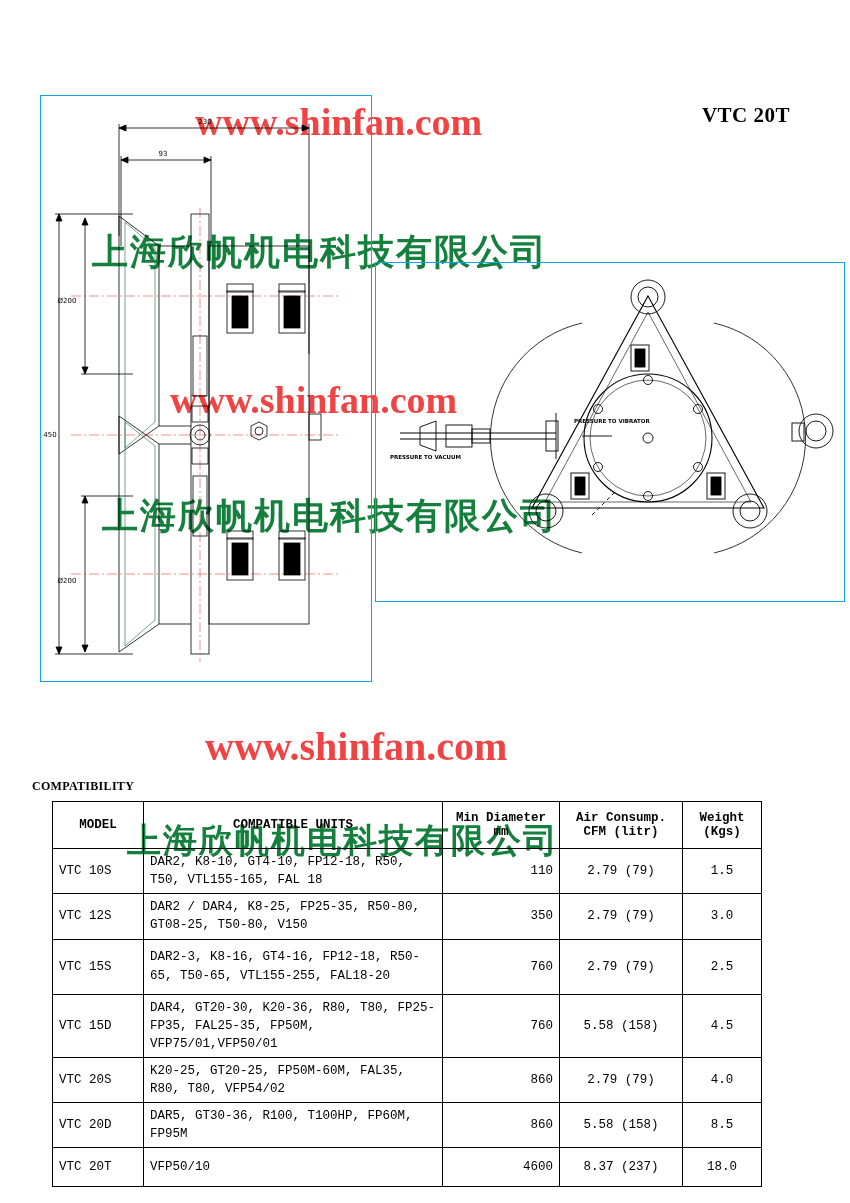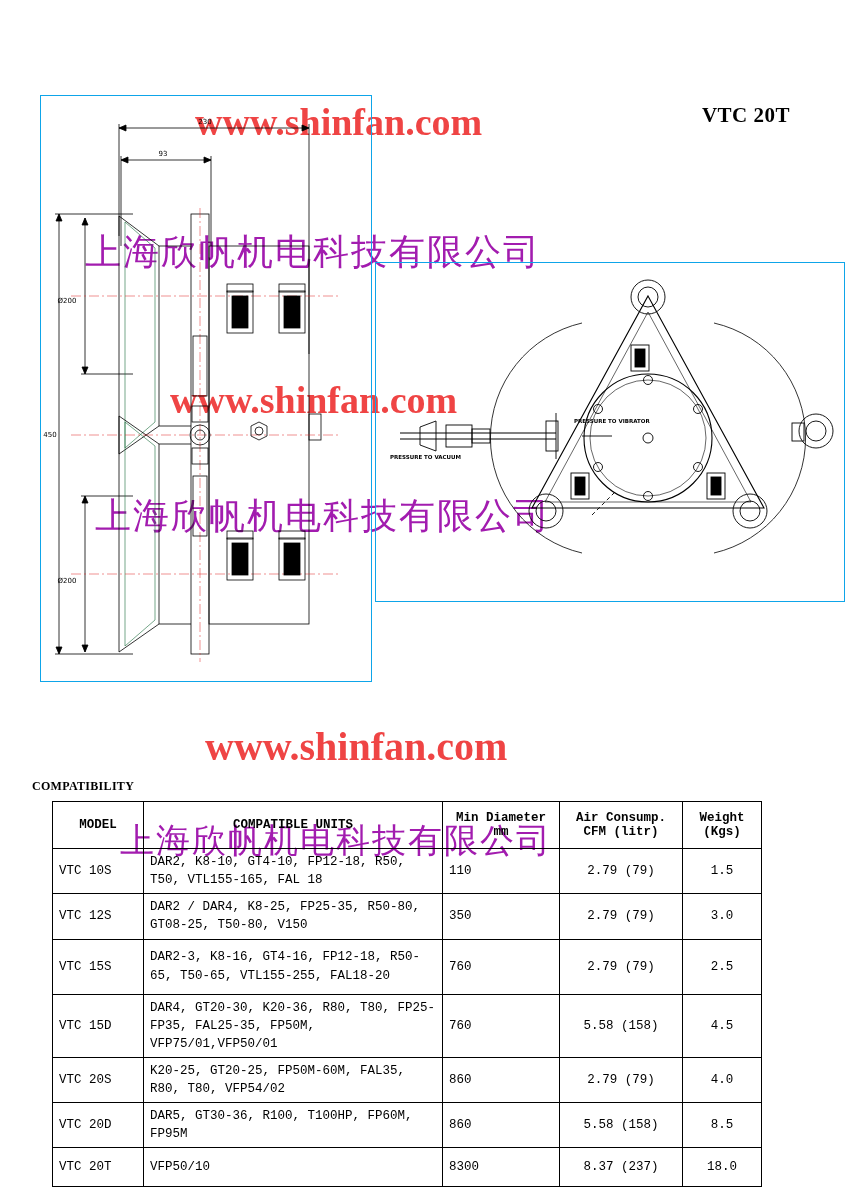--- a/index.html
+++ b/index.html
@@ -9,21 +9,21 @@
     font-family:"Liberation Serif", serif;
     color:#000;
     position:relative;
     overflow:hidden;
   }
   .page{position:relative;width:850px;height:1203px;}
 
   
   .wm{position:absolute;pointer-events:none;user-select:none;white-space:nowrap;}
   .wm-url{color:#ef4444;font-family:"Liberation Serif",serif;font-weight:bold;}
-  .wm-cn{color:#a21caf;font-family:"DejaVu Sans",sans-serif;font-weight:normal;}
+  .wm-cn{color:#15803d;font-family:"DejaVu Sans",sans-serif;font-weight:bold;padding-left:7px;}
 
   .wm1{left:195px;top:100px;font-size:38px;}
   .wm2{left:85px;top:228px;font-size:36px;letter-spacing:2px;}
   .wm3{left:170px;top:378px;font-size:38px;}
   .wm4{left:95px;top:492px;font-size:36px;letter-spacing:2px;}
   .wm5{left:205px;top:723px;font-size:40px;}
   .wm6{left:120px;top:818px;font-size:34px;letter-spacing:2px;}
 
   
   .title{
@@ -56,21 +56,21 @@
     border:1px solid #000;
     padding:4px 6px;
     vertical-align:middle;
   }
   table.compat thead th{
     text-align:center;font-weight:bold;font-size:12.5px;
     height:38px;
   }
   .c-model{width:78px;text-align:left;padding-left:8px;}
   .c-units{text-align:left;padding-left:8px;}
-  .c-dia{width:104px;text-align:left;}
+  .c-dia{width:104px;text-align:right;}
   .c-air{width:110px;text-align:center;}
   .c-wt{width:66px;text-align:center;}
   td.c-units{line-height:1.45;}
   tr.rowh td{height:30px;}
   tr.rowh2 td{height:46px;}
 </style>
 </head>
 <body>
 
 <div class="page">
@@ -287,20 +287,20 @@
         <tr class="rowh">
           <td class="c-model">VTC 20D</td>
           <td class="c-units">DAR5, GT30-36, R100, T100HP, FP60M, FP95M</td>
           <td class="c-dia">860</td>
           <td class="c-air">5.58 (158)</td>
           <td class="c-wt">8.5</td>
         </tr>
         <tr class="rowh">
           <td class="c-model">VTC 20T</td>
           <td class="c-units">VFP50/10</td>
-          <td class="c-dia">8300</td>
+          <td class="c-dia">4600</td>
           <td class="c-air">8.37 (237)</td>
           <td class="c-wt">18.0</td>
         </tr>
       </tbody>
   </table>
 
 </div>
 
 </body></html>

